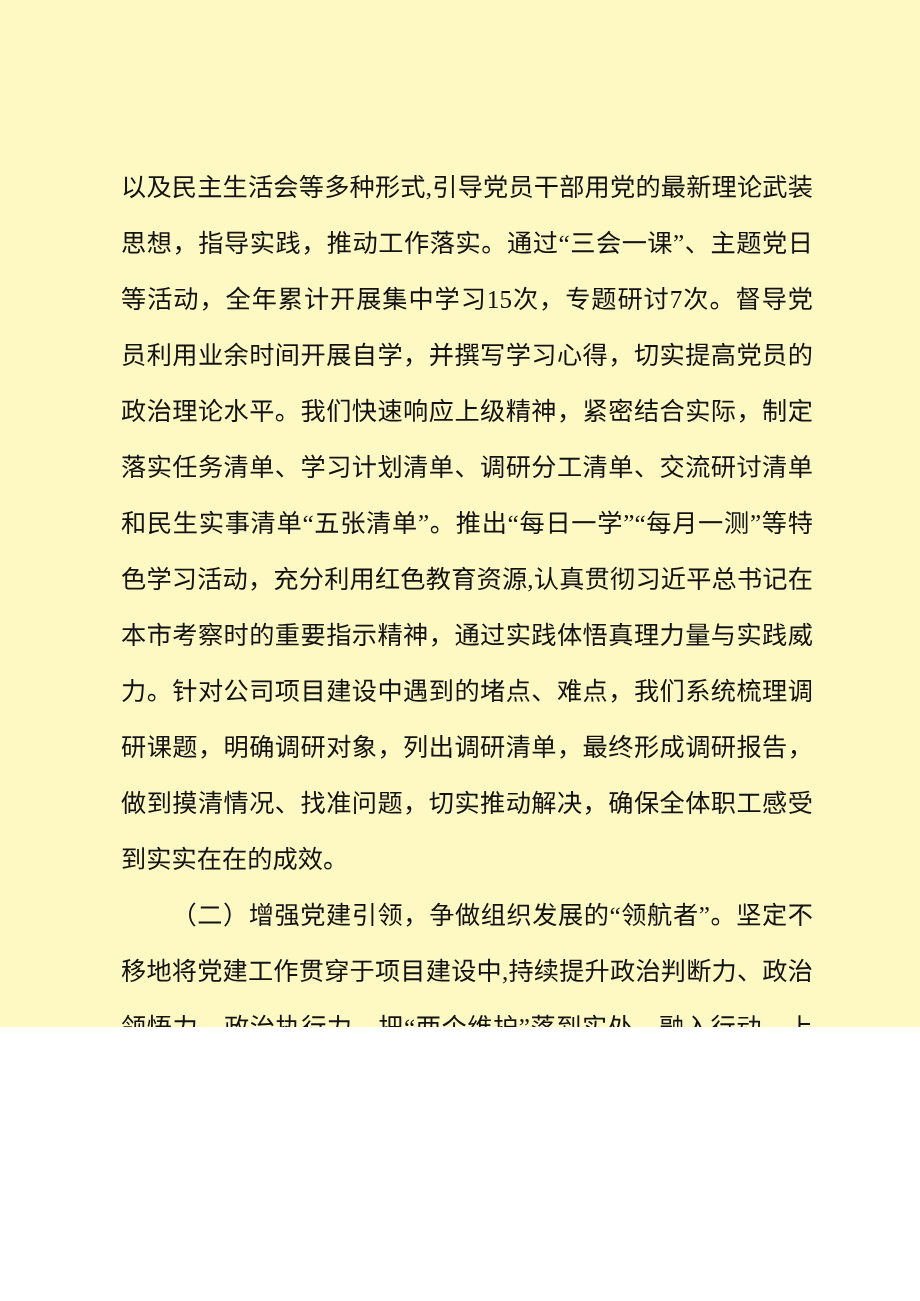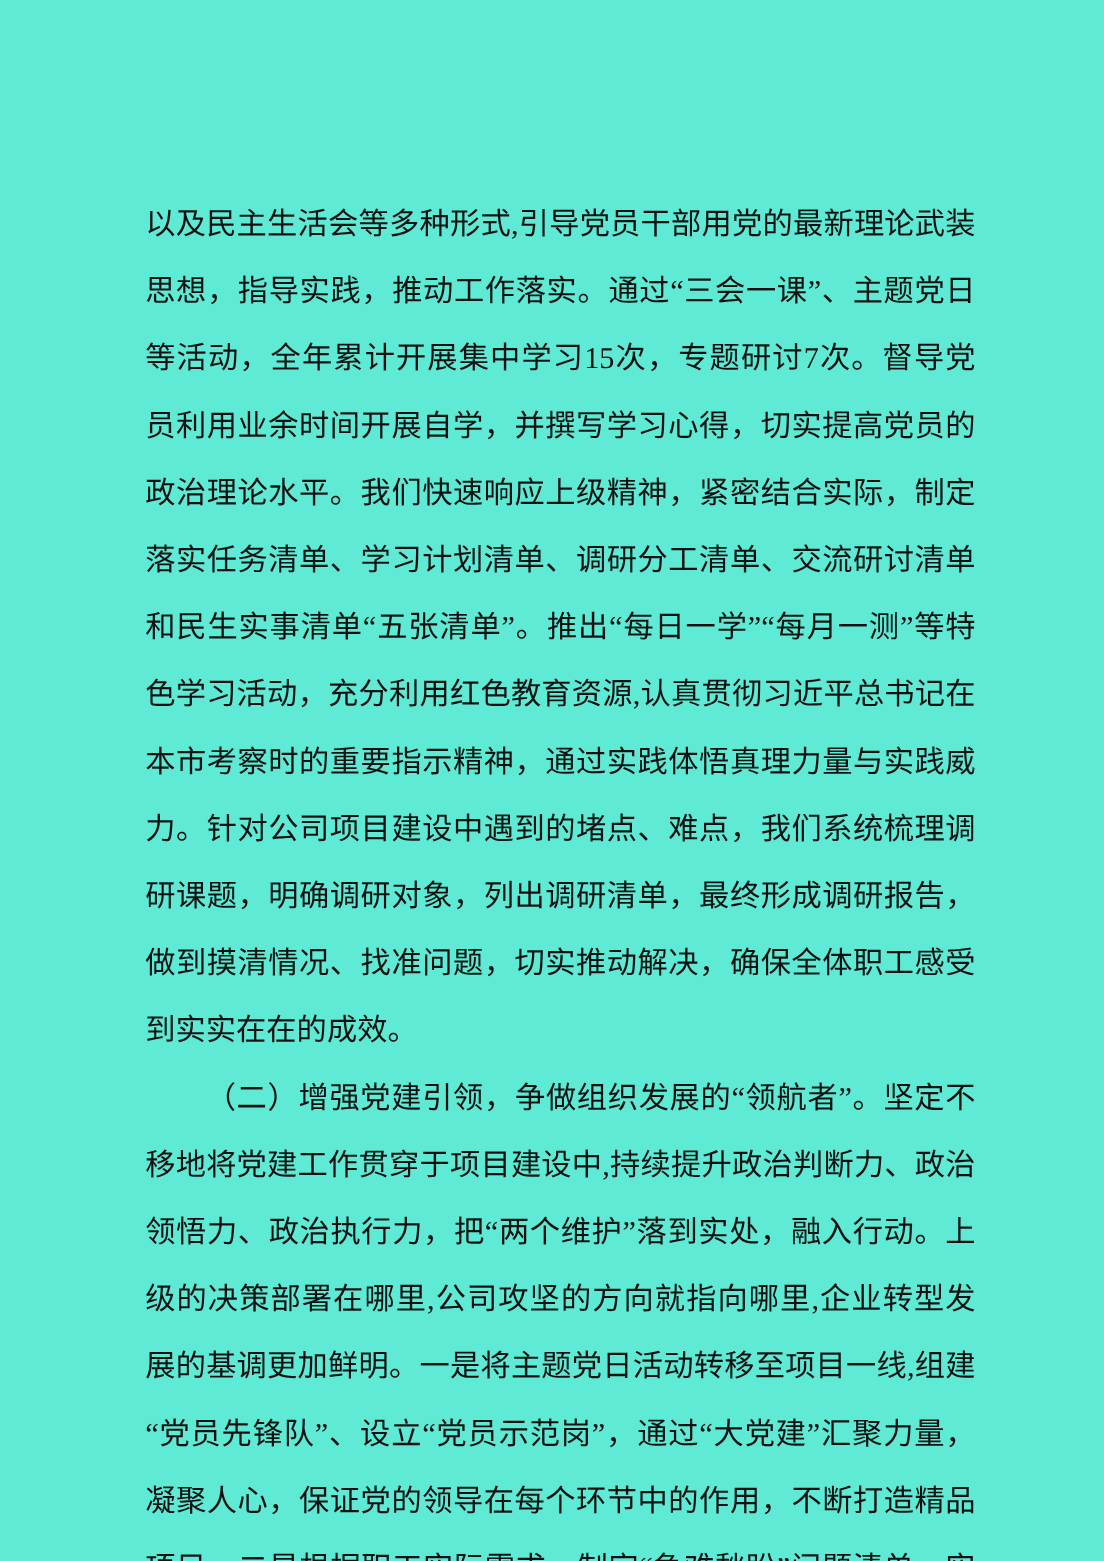--- a/index.html
+++ b/index.html
@@ -9,22 +9,22 @@
     background: #ffffff;
   }
 
   body {
     font-family: "Liberation Serif", "DejaVu Serif", serif;
   }
 
   .page {
     position: relative;
     width: 920px;
-    height: 1301px;
-    background: #5eead4;
+    height: 1027px;
+    background: #fef9c3;
     overflow: hidden;
     box-sizing: border-box;
     padding-left: 24px;
   }
 
   .doc-body {
     position: absolute;
     left: 121px;
     top: 160px;
     width: 692px;

